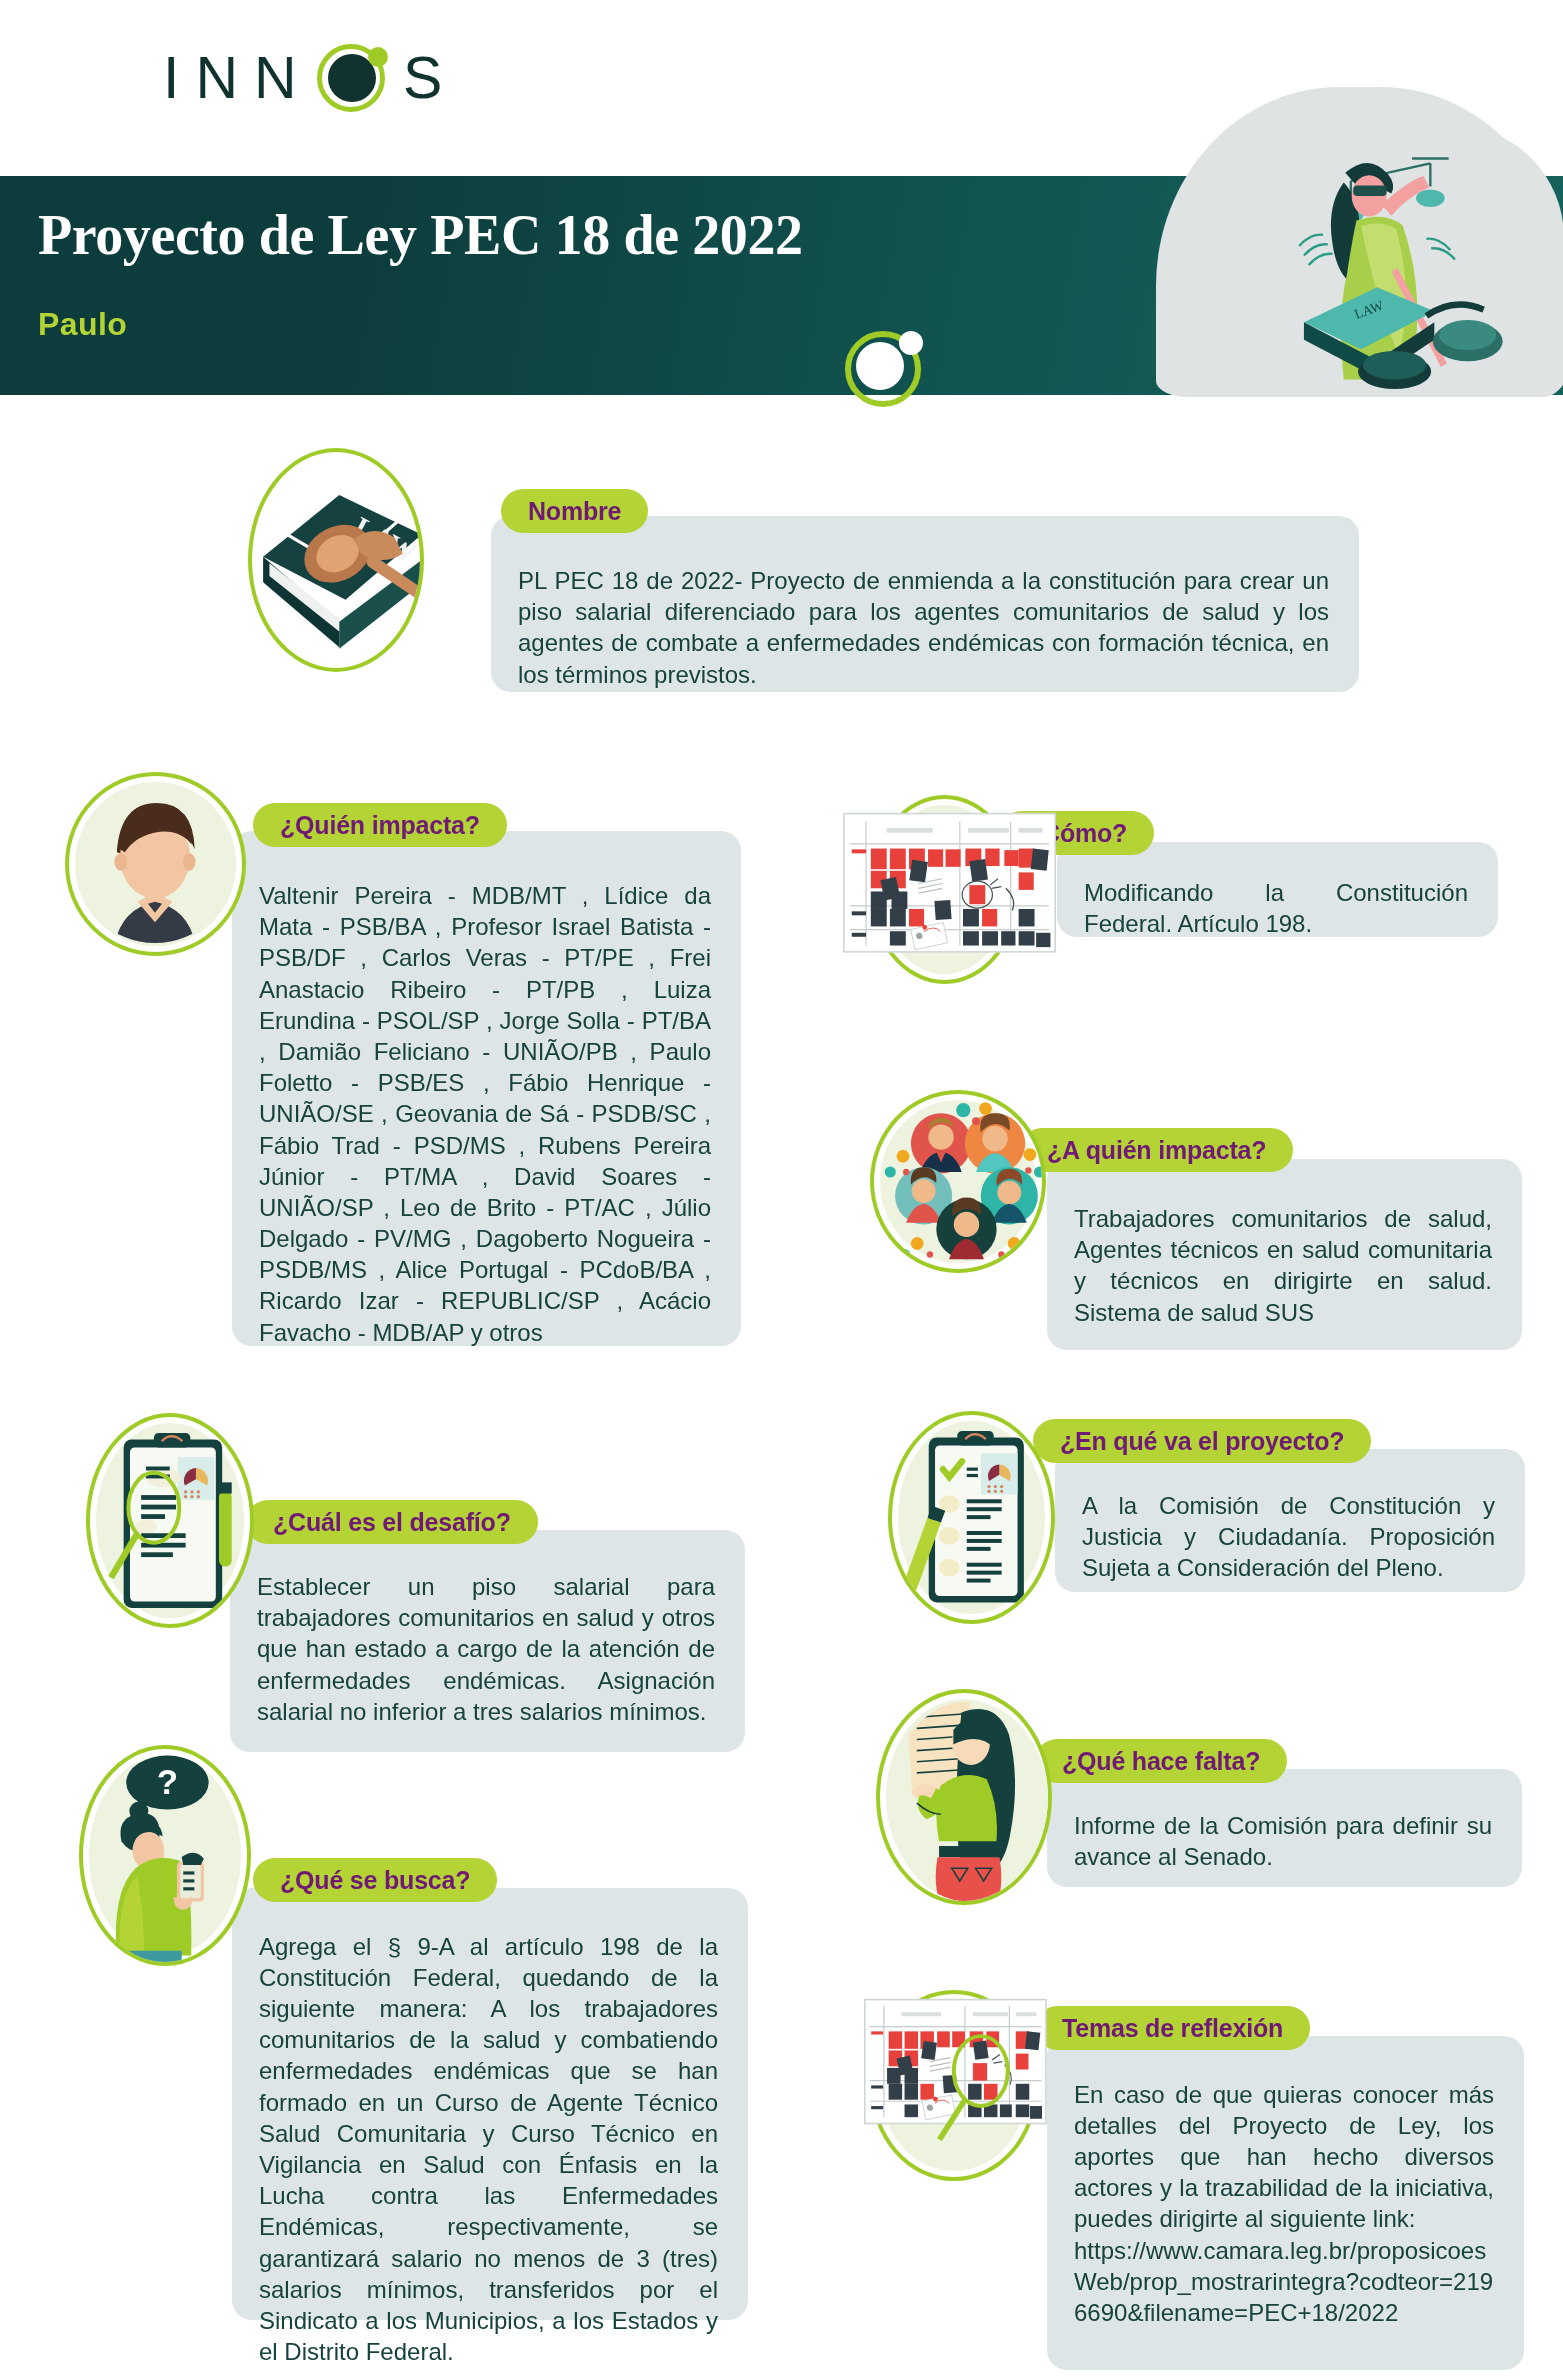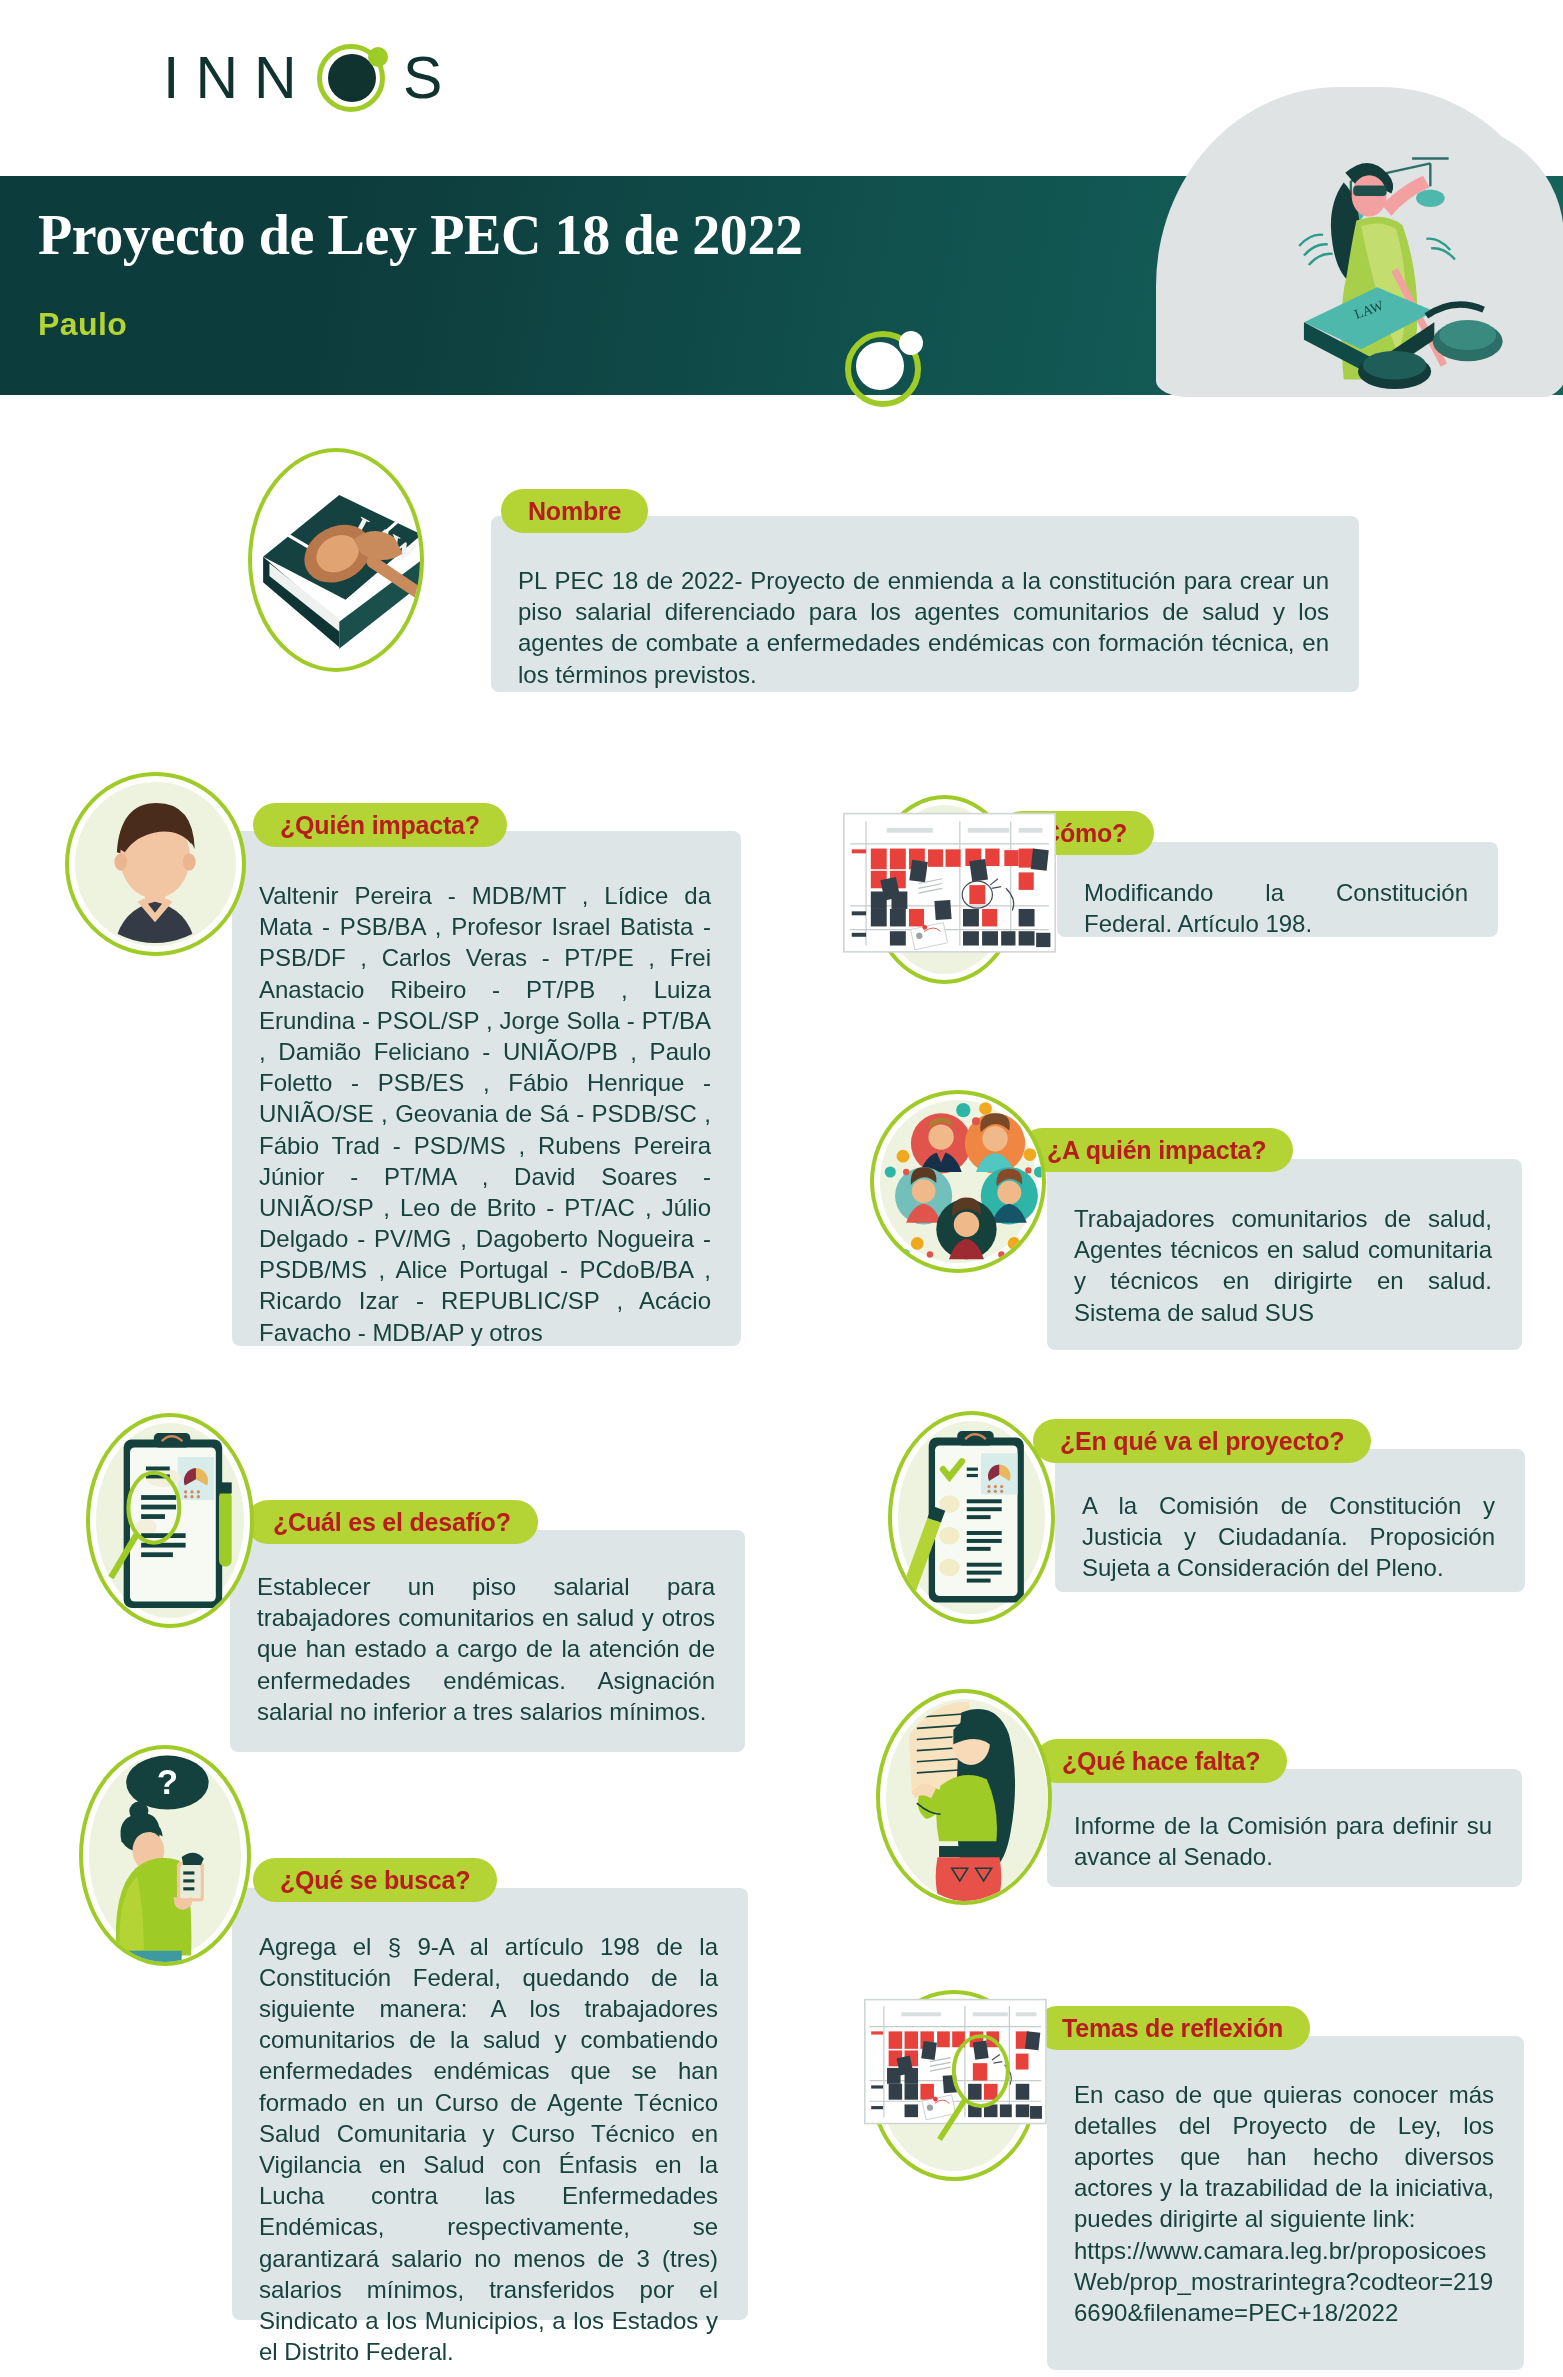--- a/index.html
+++ b/index.html
@@ -52,24 +52,24 @@
 
   
   .block { position:absolute; }
   .pill {
     position:absolute; background:#b4d335;
     border-radius:27px 27px 27px 27px; height:44px; display:flex; align-items:center;
     padding:0 27px 0 27px; z-index:4;
   }
   .pill span {
     font-family:"Liberation Sans", sans-serif; font-weight:700; font-size:25px;
-    color:#b91c1c; white-space:nowrap; letter-spacing:-0.2px;
+    color:#701a75; white-space:nowrap; letter-spacing:-0.2px;
   }
   .body-box {
-    position:absolute; background:#dde5e6; border-radius:8px; z-index:2;
+    position:absolute; background:#dde5e6; border-radius:20px; z-index:2;
     padding:22px 30px 22px 27px;
   }
   .body-box p {
     font-family:"Liberation Sans", sans-serif; font-size:24px; line-height:1.30;
     color:#17423d; text-align:justify; text-justify:inter-word; word-spacing:0px;
   }
   .body-box p.nojust { text-align:left; }
 
   
   .icon-frame { position:absolute; border:4.8px solid #9fcb26; border-radius:50%;

